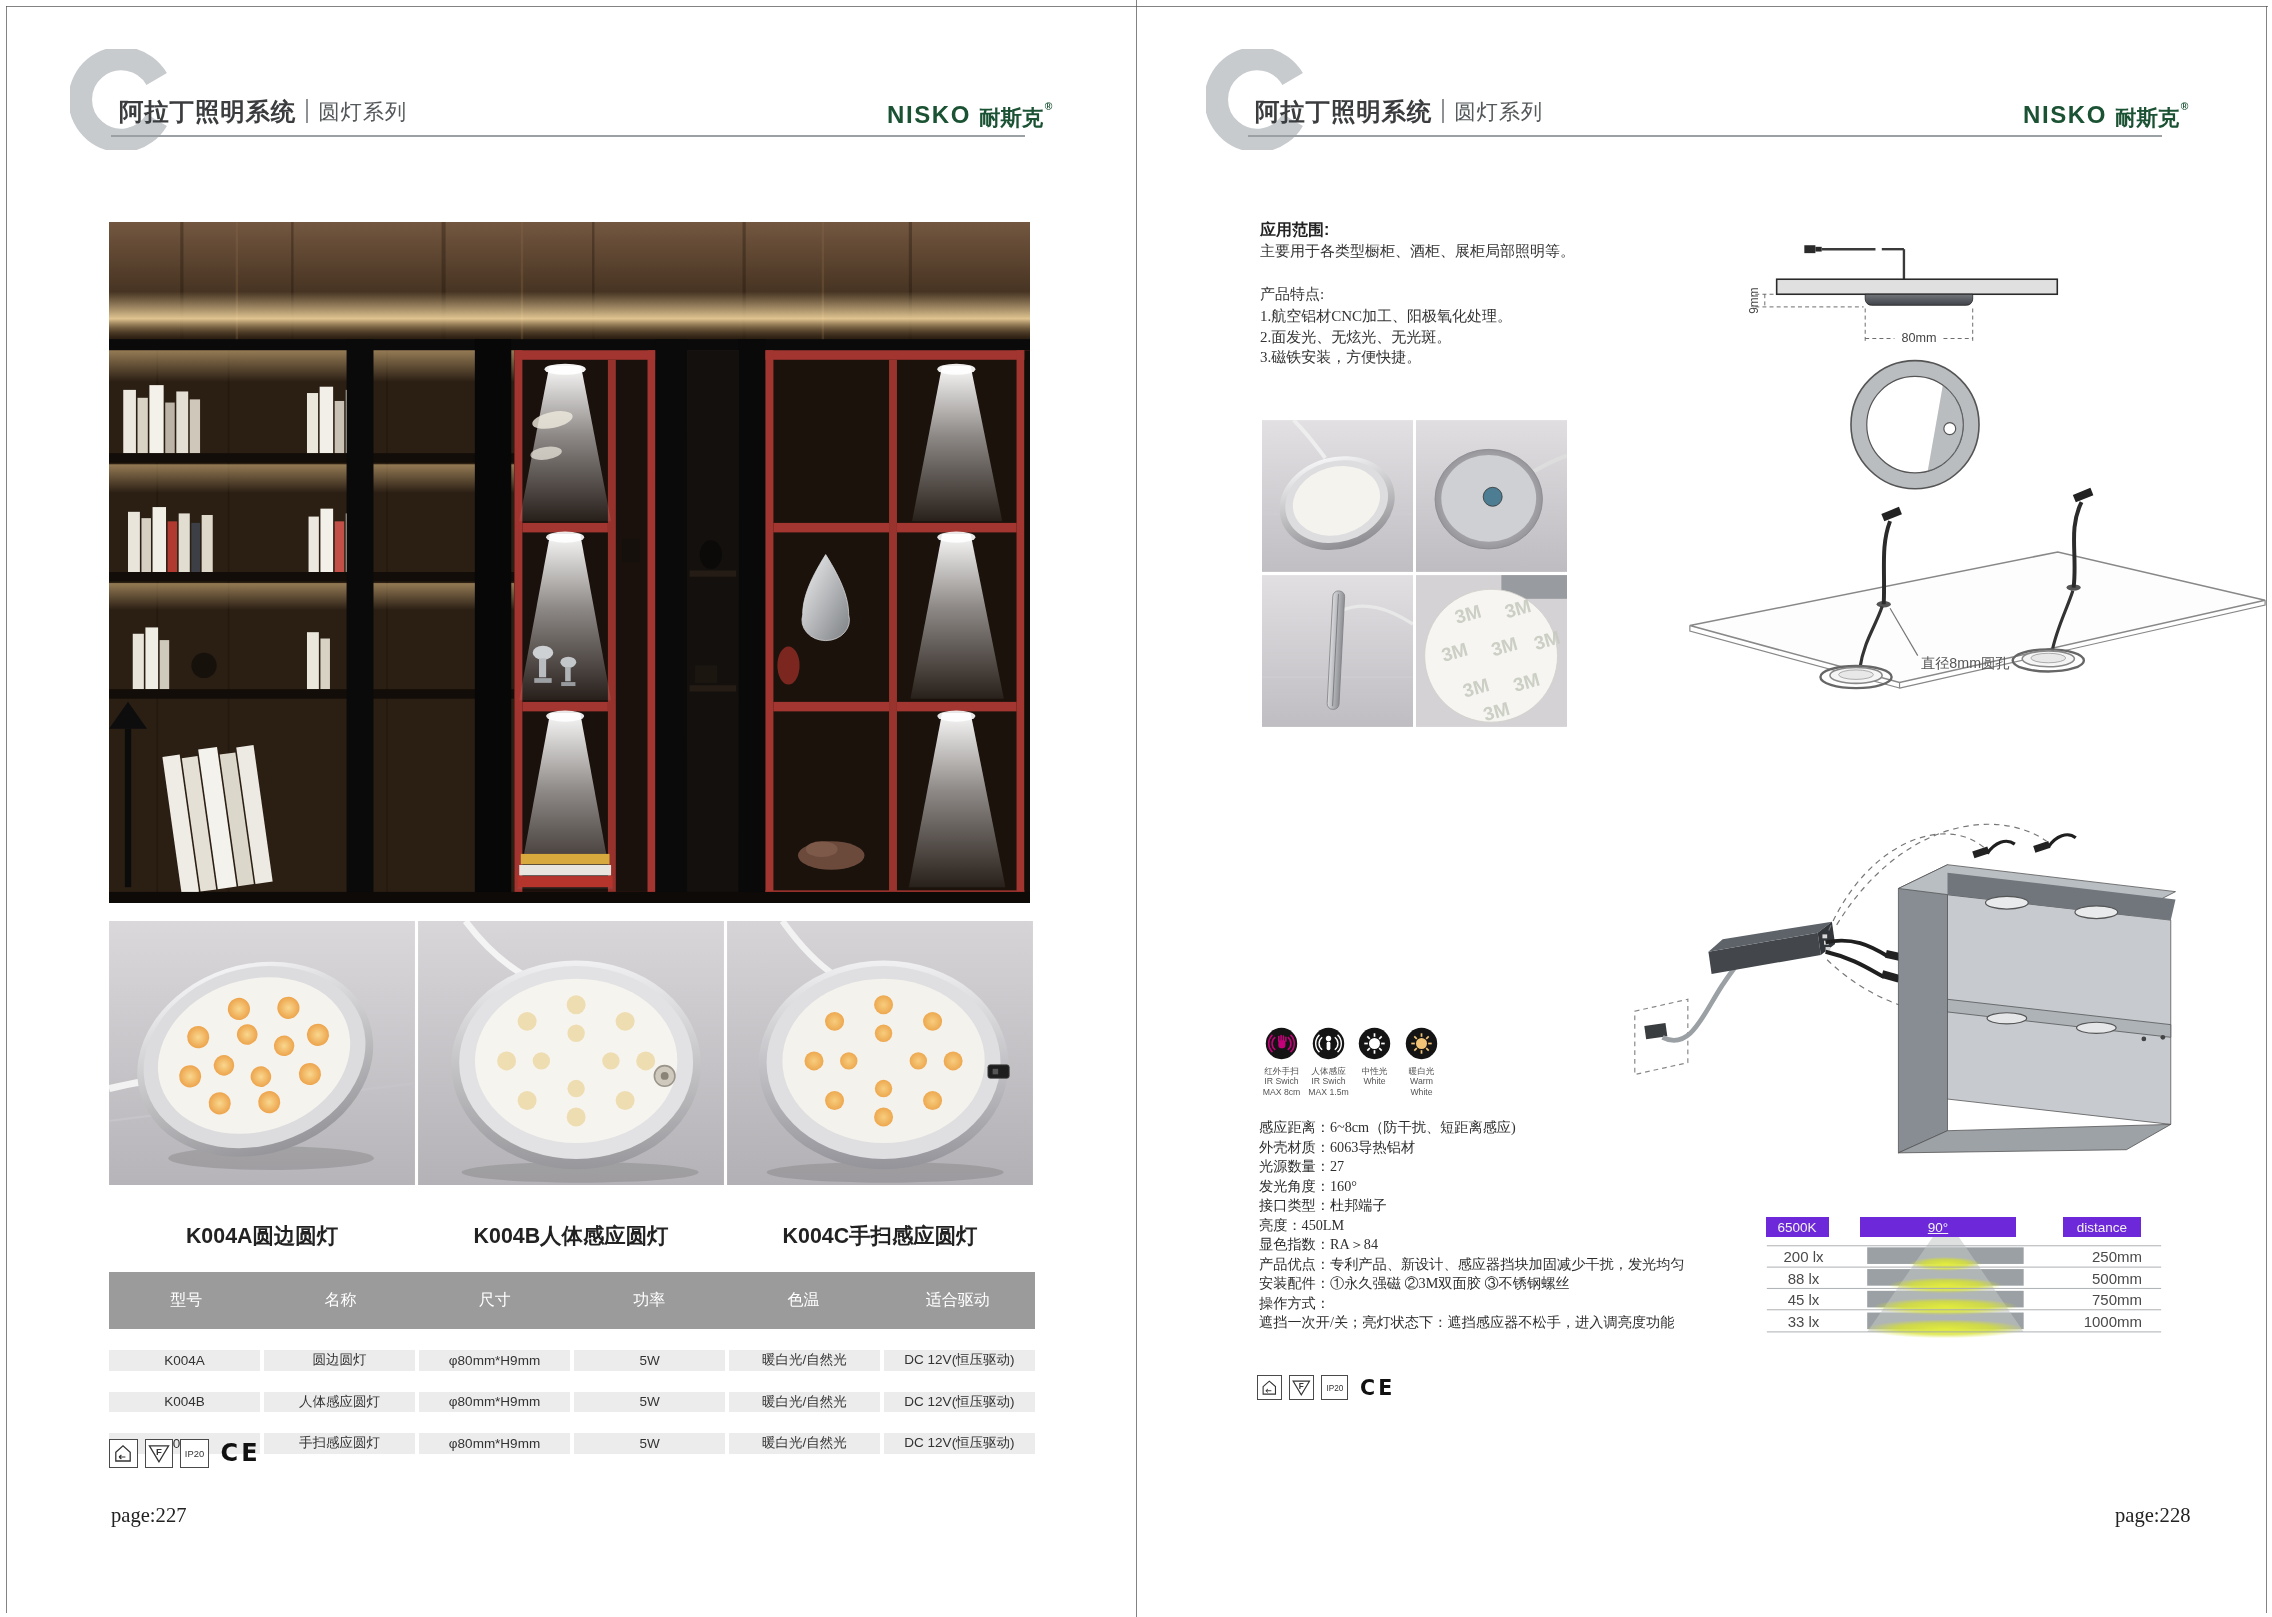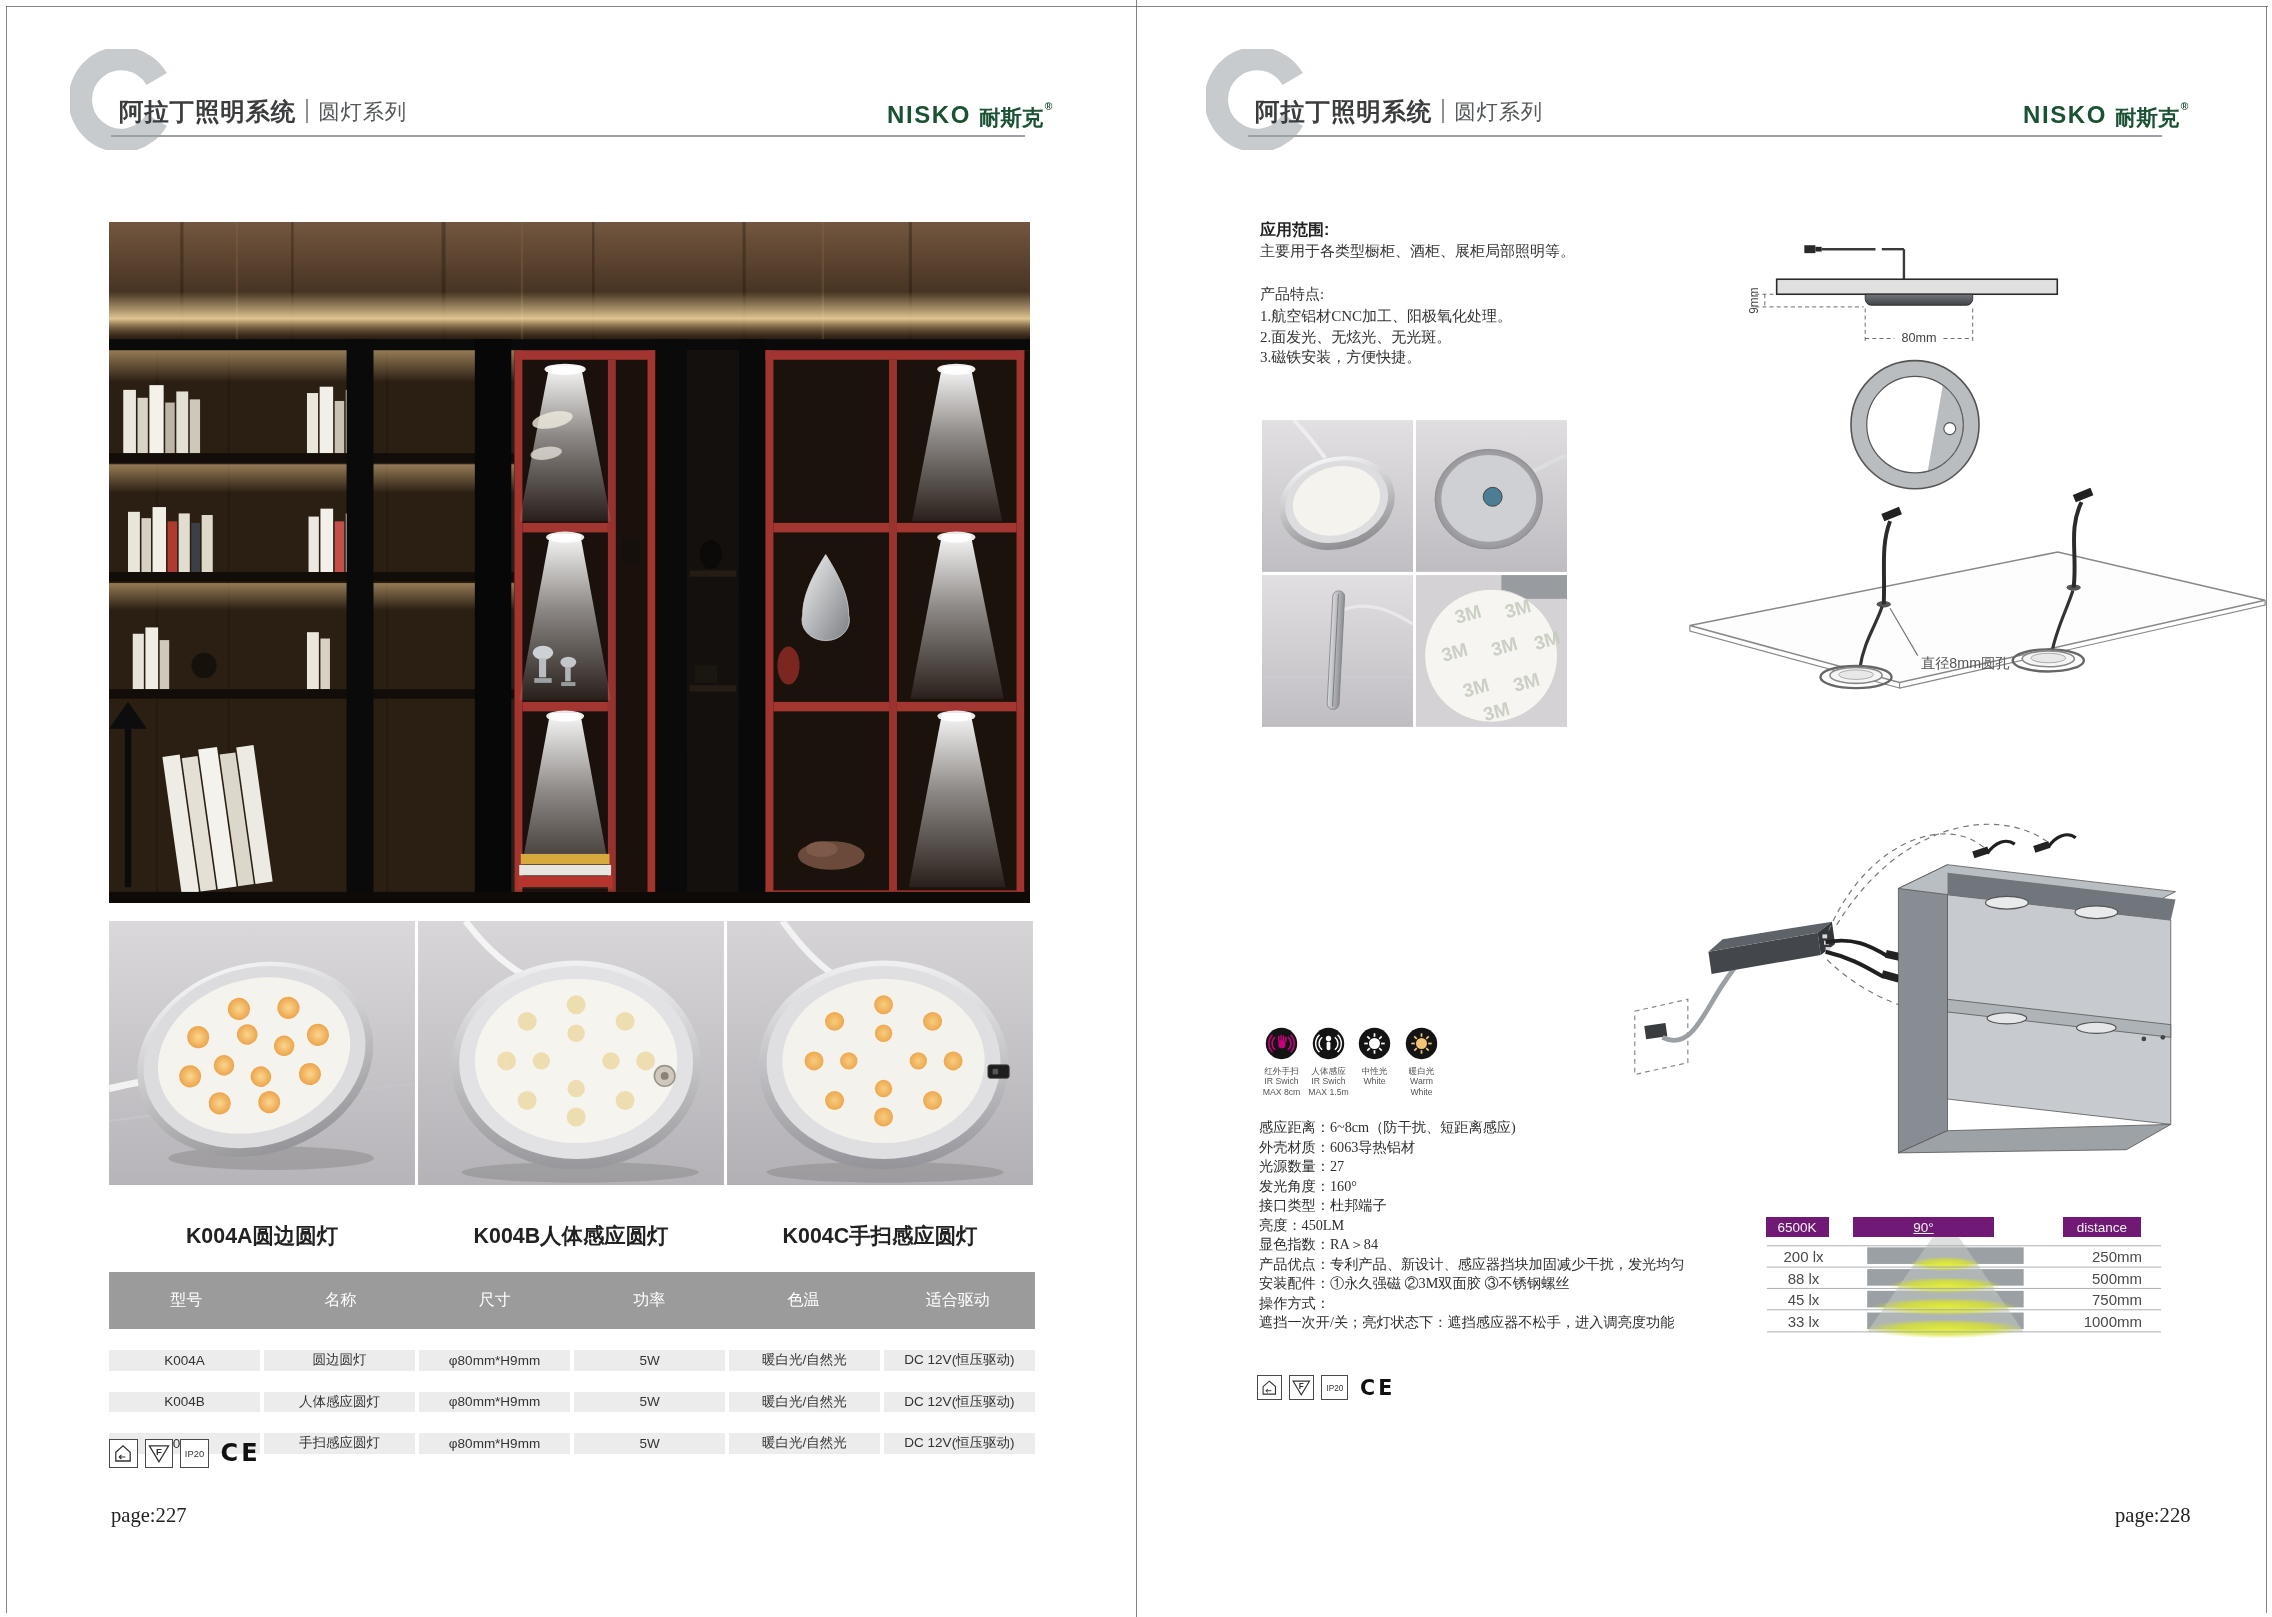--- a/index.html
+++ b/index.html
@@ -40,21 +40,21 @@
   .doc-title{position:absolute;font-size:16px;font-weight:bold;color:#222;}
   .specs{position:absolute;left:1259px;top:1118px;width:554px;}
   .specs>div{font-family:"Liberation Serif",serif;font-size:14.2px;line-height:19.5px;color:#2e2e2e;}
   
   .mode-icon{position:absolute;width:47px;text-align:center;}
   .mi-cap{font-size:8.7px;color:#555;line-height:10.3px;margin-top:3.2px;}
   
   .photo{position:absolute;overflow:hidden;}
   
   .chart{position:absolute;left:1764px;top:1211px;width:400px;height:162px;}
-  .c-box{position:absolute;top:6.3px;height:20px;background:#701a75;color:#f2f2f2;font-size:13.5px;
+  .c-box{position:absolute;top:6.3px;height:20px;background:#6d28d9;color:#f2f2f2;font-size:13.5px;
          display:flex;align-items:center;justify-content:center;}
   .c-lux{position:absolute;left:0;width:79px;height:17px;line-height:20.6px;text-align:center;
          font-size:15px;color:#4a4a4a;}
   .c-mm{position:absolute;left:299px;width:79px;height:20.6px;line-height:20.6px;text-align:right;
         font-size:15px;color:#4a4a4a;}
 </style>
 </head>
 <body>
 
 <div class="canvas">
@@ -754,21 +754,21 @@
       <ellipse cx="229" cy="149" rx="101" ry="12" fill="url(#ch_y)"></ellipse>
       <g stroke="#a7abae" stroke-width="1.2">
         <line x1="3" y1="44" x2="502" y2="44"></line>
           <line x1="3" y1="71" x2="502" y2="71"></line>
         <line x1="3" y1="98" x2="502" y2="98"></line>
           <line x1="3" y1="125" x2="502" y2="125"></line>
         <line x1="3" y1="153" x2="502" y2="153"></line>
       </g>
     </svg>
     <div class="c-box" style="left:1.6px;width:63px;">6500K</div>
-    <div class="c-box" style="left:89px;width:141px;text-decoration:underline;">90°</div>
+    <div class="c-box" style="left:96px;width:156px;text-decoration:underline;">90°</div>
     <div class="c-box" style="left:299px;width:78px;">distance</div>
     <div class="c-lux" style="top:36px;">200 lx</div>
     <div class="c-lux" style="top:58px;">88 lx</div>
     <div class="c-lux" style="top:79px;">45 lx</div>
     <div class="c-lux" style="top:101px;">33 lx</div>
     <div class="c-mm" style="top:36px;">250mm</div>
     <div class="c-mm" style="top:58px;">500mm</div>
     <div class="c-mm" style="top:79px;">750mm</div>
     <div class="c-mm" style="top:101px;">1000mm</div>
   </div>

